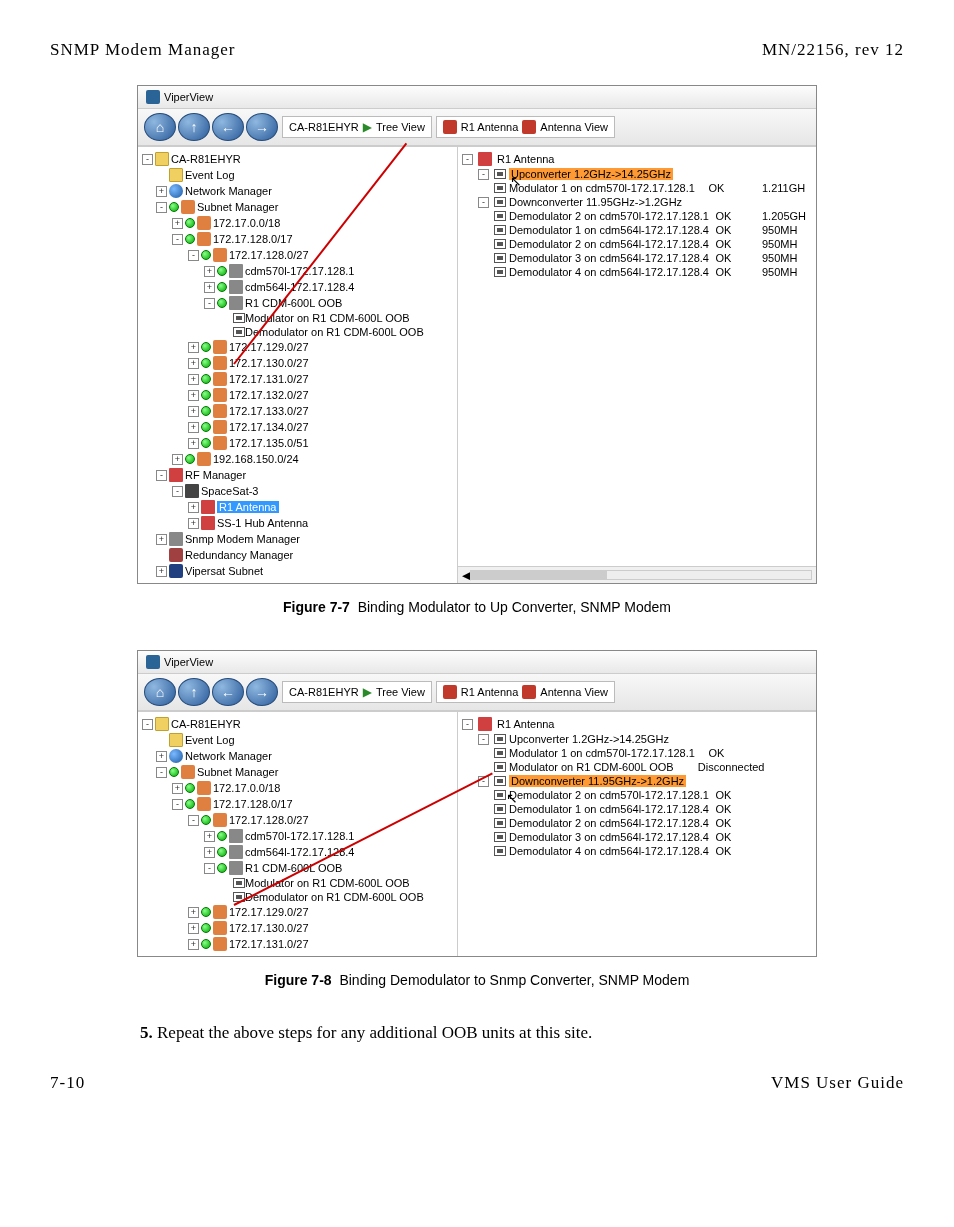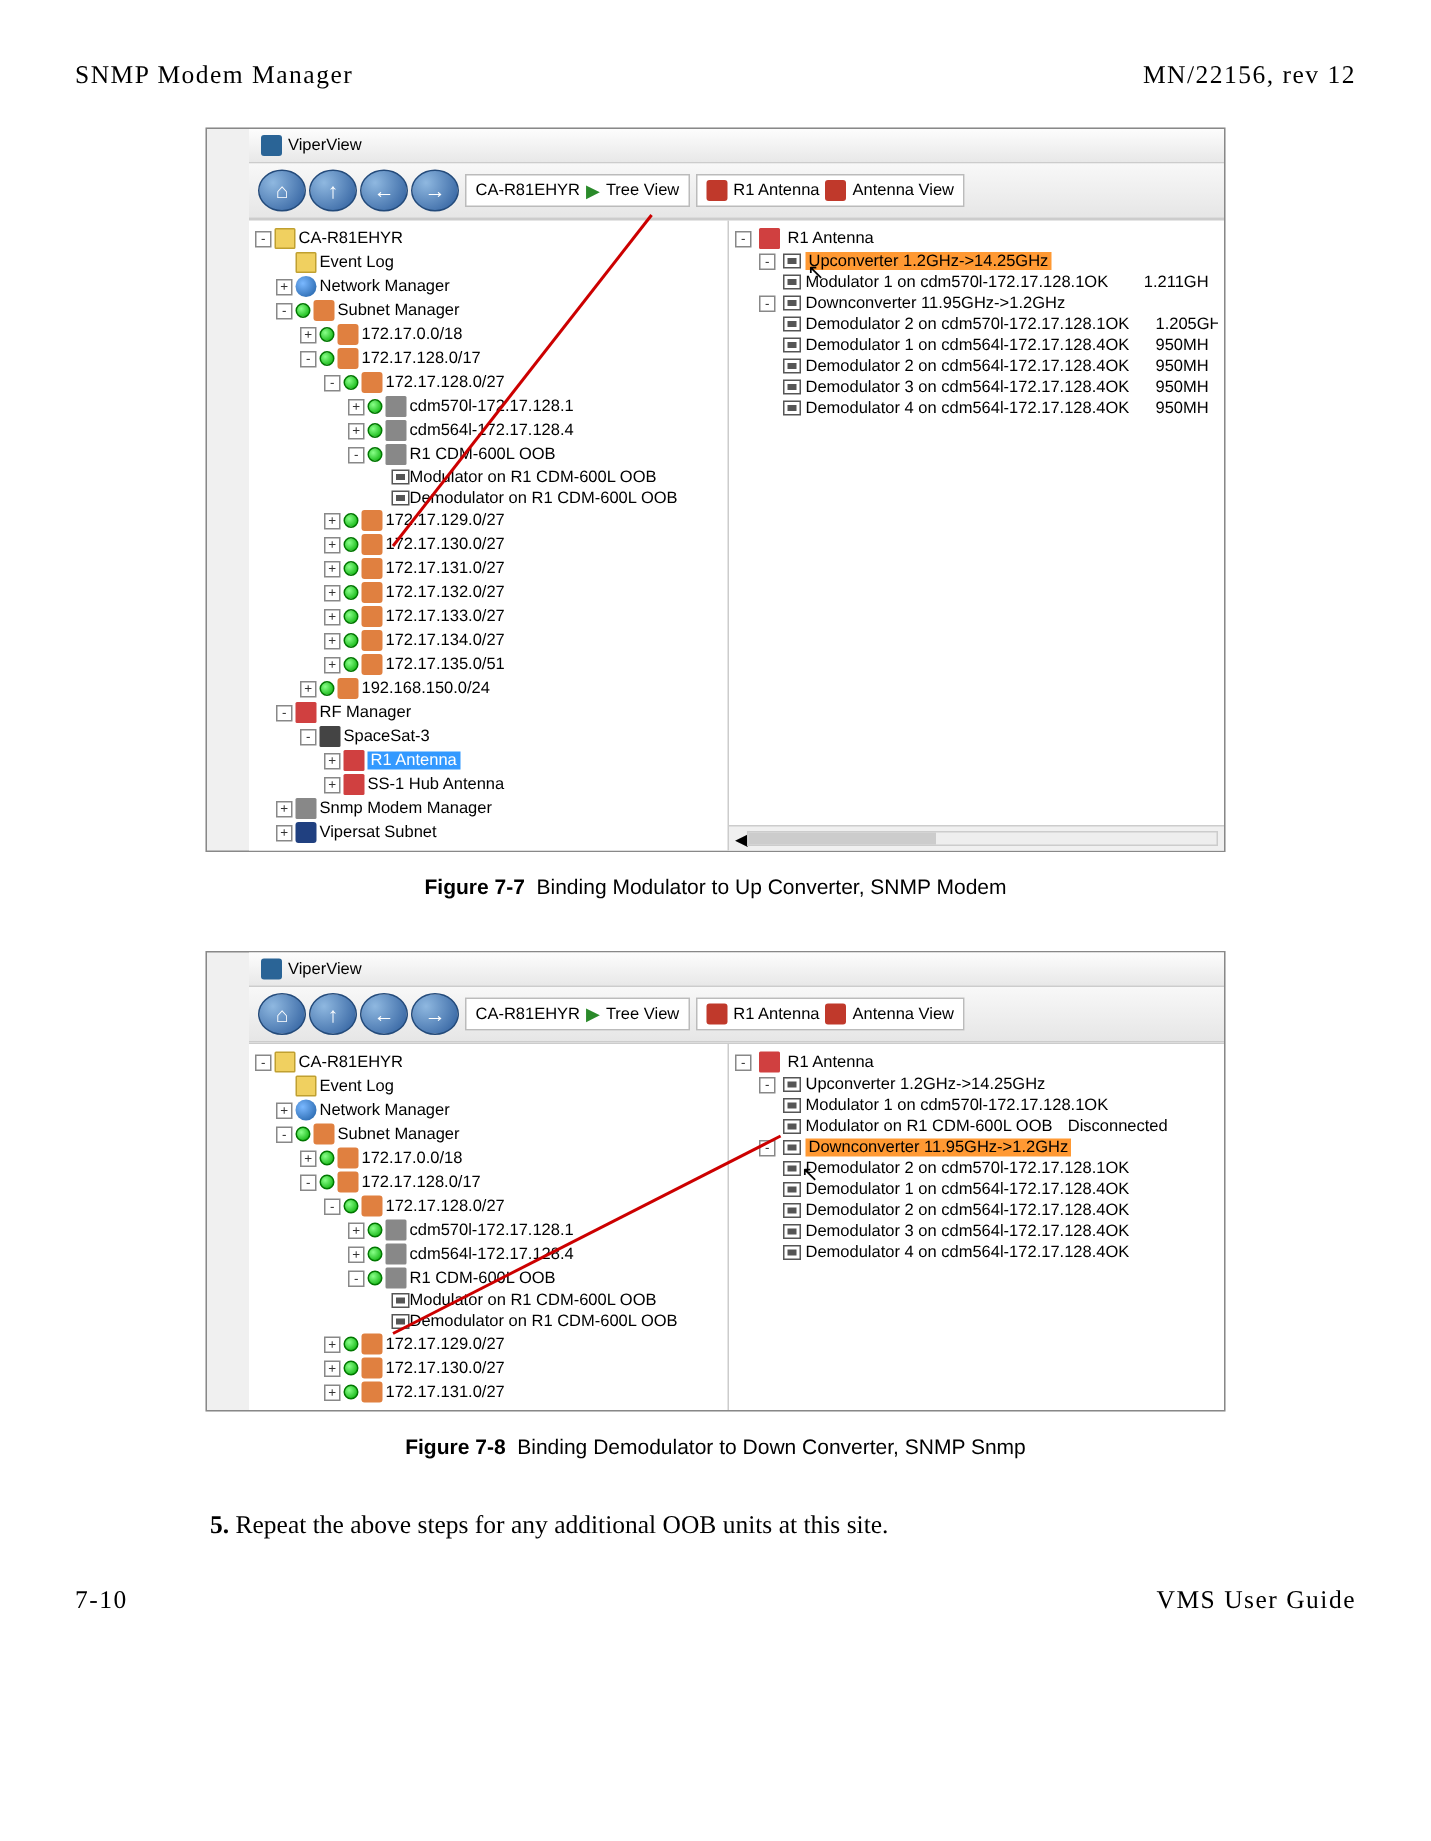--- a/index.html
+++ b/index.html
@@ -1,20 +1,20 @@
 <!DOCTYPE html>
 <html><head>
 <meta charset="utf-8">
 <style>
   * { margin: 0; padding: 0; box-sizing: border-box; }
   body { font-family: "Times New Roman", serif; background: #fff; width: 954px; margin: 0 auto; padding: 40px 50px; }
   .header { display: flex; justify-content: space-between; font-size: 17px; margin-bottom: 25px; letter-spacing: 1px; }
   .header-left { }
   .header-right { }
-  .screenshot-wrapper { border: 1px solid #888; margin: 0 auto 15px; background: #f0f0f0; width: 680px; font-family: "Segoe UI", sans-serif; font-size: 11px; position: relative; padding-left: 28px; }
+  .screenshot-wrapper { border: 1px solid #888; margin: 0 auto 15px; background: #f0f0f0; width: 680px; font-family: "Segoe UI", sans-serif; font-size: 11px; position: relative; }
   .titlebar { background: linear-gradient(to bottom, #fdfdfd, #e8e8e8); border-bottom: 1px solid #ccc; padding: 4px 8px; display: flex; align-items: center; gap: 4px; }
   .titlebar-icon { width: 14px; height: 14px; background: #2a6496; border-radius: 2px; display: inline-block; }
   .toolbar { background: linear-gradient(to bottom, #f8f8f8, #e6e6e6); padding: 4px 6px; display: flex; align-items: center; gap: 2px; border-bottom: 1px solid #ccc; }
   .tool-btn { width: 32px; height: 28px; border-radius: 50%; background: radial-gradient(circle at 30% 30%, #8fb8e0, #2a5a9a); border: 1px solid #234a7a; display: inline-flex; align-items: center; justify-content: center; color: #fff; font-size: 14px; }
   .breadcrumb-box { background: #fff; border: 1px solid #bbb; padding: 2px 6px; margin-left: 2px; display: inline-flex; align-items: center; gap: 4px; height: 22px; }
   .green-arrow { color: #2a8a2a; font-size: 12px; }
   .antenna-icon { width: 14px; height: 14px; background: #c0392b; border-radius: 2px; display: inline-block; position: relative; }
   .content-area { display: flex; background: #fff; border-top: 1px solid #ccc; min-height: 300px; }
   .left-panel { width: 320px; border-right: 1px solid #ccc; padding: 4px 0; position: relative; }
   .right-panel { flex: 1; padding: 4px; position: relative; overflow: hidden; }
@@ -222,20 +222,25 @@
           <span class="tree-toggle">+</span>
           <span class="tree-icon ic-rf"></span>
           <span>SS-1 Hub Antenna</span>
         </div>
         <div class="tree-node indent-1">
           <span class="tree-toggle">+</span>
           <span class="tree-icon ic-dev"></span>
           <span>Snmp Modem Manager</span>
         </div>
         <div class="tree-node indent-1">
+          <span class="tree-spacer" style="width: 13px;"></span>
+          <span class="tree-icon ic-redund"></span>
+          <span>Redundancy Manager</span>
+        </div>
+        <div class="tree-node indent-1">
           <span class="tree-toggle">+</span>
           <span class="tree-icon ic-viper"></span>
           <span>Vipersat Subnet</span>
         </div>
       </div>
     <div class="right-panel">
       <div id="fig77-right">
           <div class="right-row">
             <div class="right-row-left" style="padding-left: 0px;">
               <span class="tree-toggle">-</span>
@@ -509,21 +514,21 @@
             </div>
             <div class="right-col-status">OK</div>
             <div class="right-col-freq"></div>
           </div>
         </div>
       <span class="cursor-icon" style="left:48px; top:78px;">↖</span>
     </div>
   </div>
 </div>
 <div class="figure-caption">
-  <b>Figure 7-8</b>&nbsp;&nbsp;<span>Binding Demodulator to Down Converter, SNMP Snmp</span>
+  <b>Figure 7-8</b>&nbsp;&nbsp;<span>Binding Demodulator to Snmp Converter, SNMP Modem</span>
 </div>
 
 <div class="body-text">
   <b>5.</b> <span>Repeat the above steps for any additional OOB units at this site.</span>
 </div>
 
 <div class="footer">
   <div>7-10</div>
   <div>VMS User Guide</div>
 </div>

